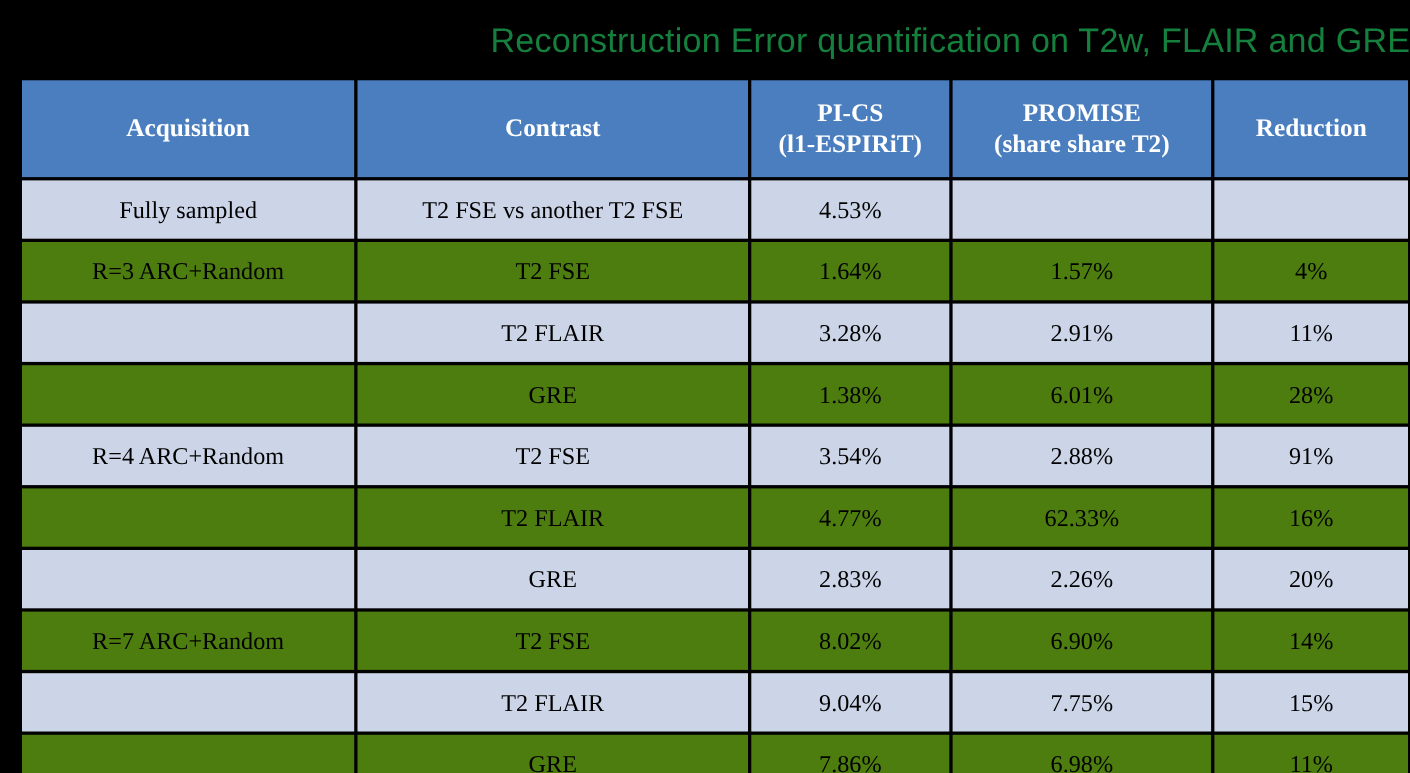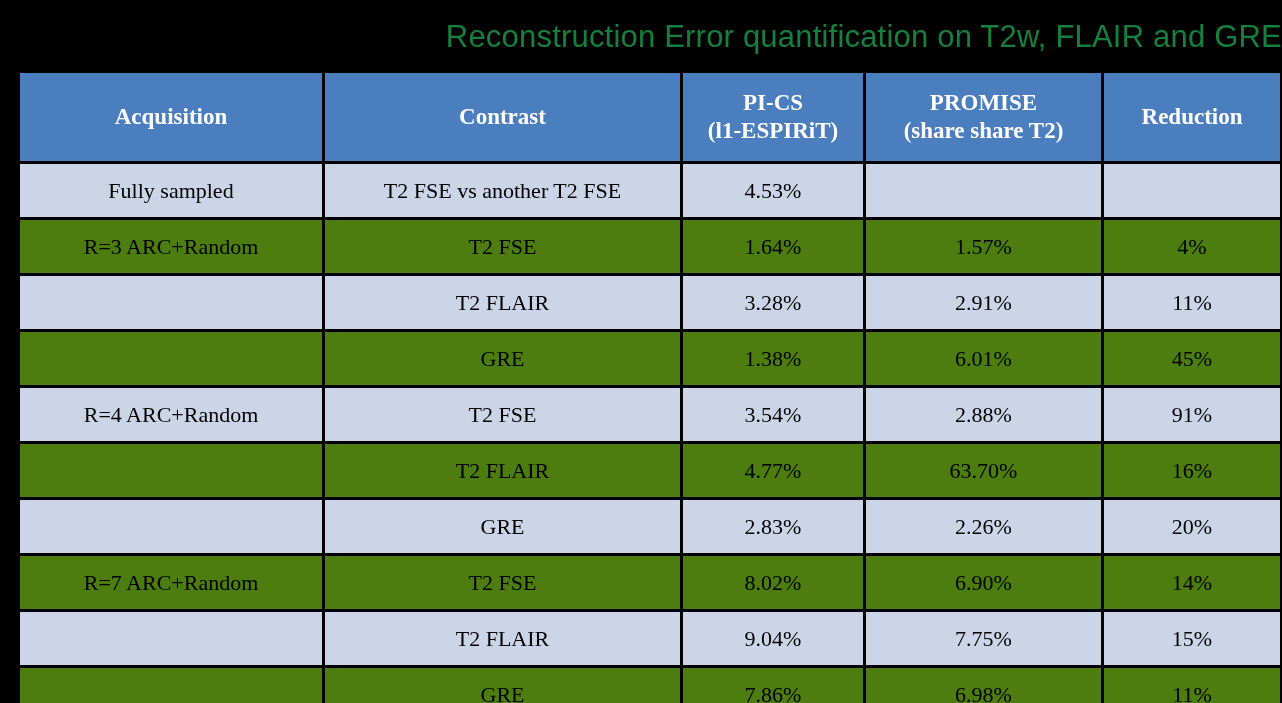--- a/index.html
+++ b/index.html
@@ -141,34 +141,34 @@
           <td>T2 FLAIR</td>
           <td>3.28%</td>
           <td>2.91%</td>
           <td>11%</td>
         </tr>
         <tr class="row-light">
           <td></td>
           <td>GRE</td>
           <td>1.38%</td>
           <td>6.01%</td>
-          <td>45%</td>
+          <td>28%</td>
         </tr>
         <tr class="row-dark">
           <td>R=4 ARC+Random</td>
           <td>T2 FSE</td>
           <td>3.54%</td>
           <td>2.88%</td>
           <td>91%</td>
         </tr>
         <tr class="row-light">
           <td></td>
           <td>T2 FLAIR</td>
           <td>4.77%</td>
-          <td>63.70%</td>
+          <td>62.33%</td>
           <td>16%</td>
         </tr>
         <tr class="row-dark">
           <td></td>
           <td>GRE</td>
           <td>2.83%</td>
           <td>2.26%</td>
           <td>20%</td>
         </tr>
         <tr class="row-light">

